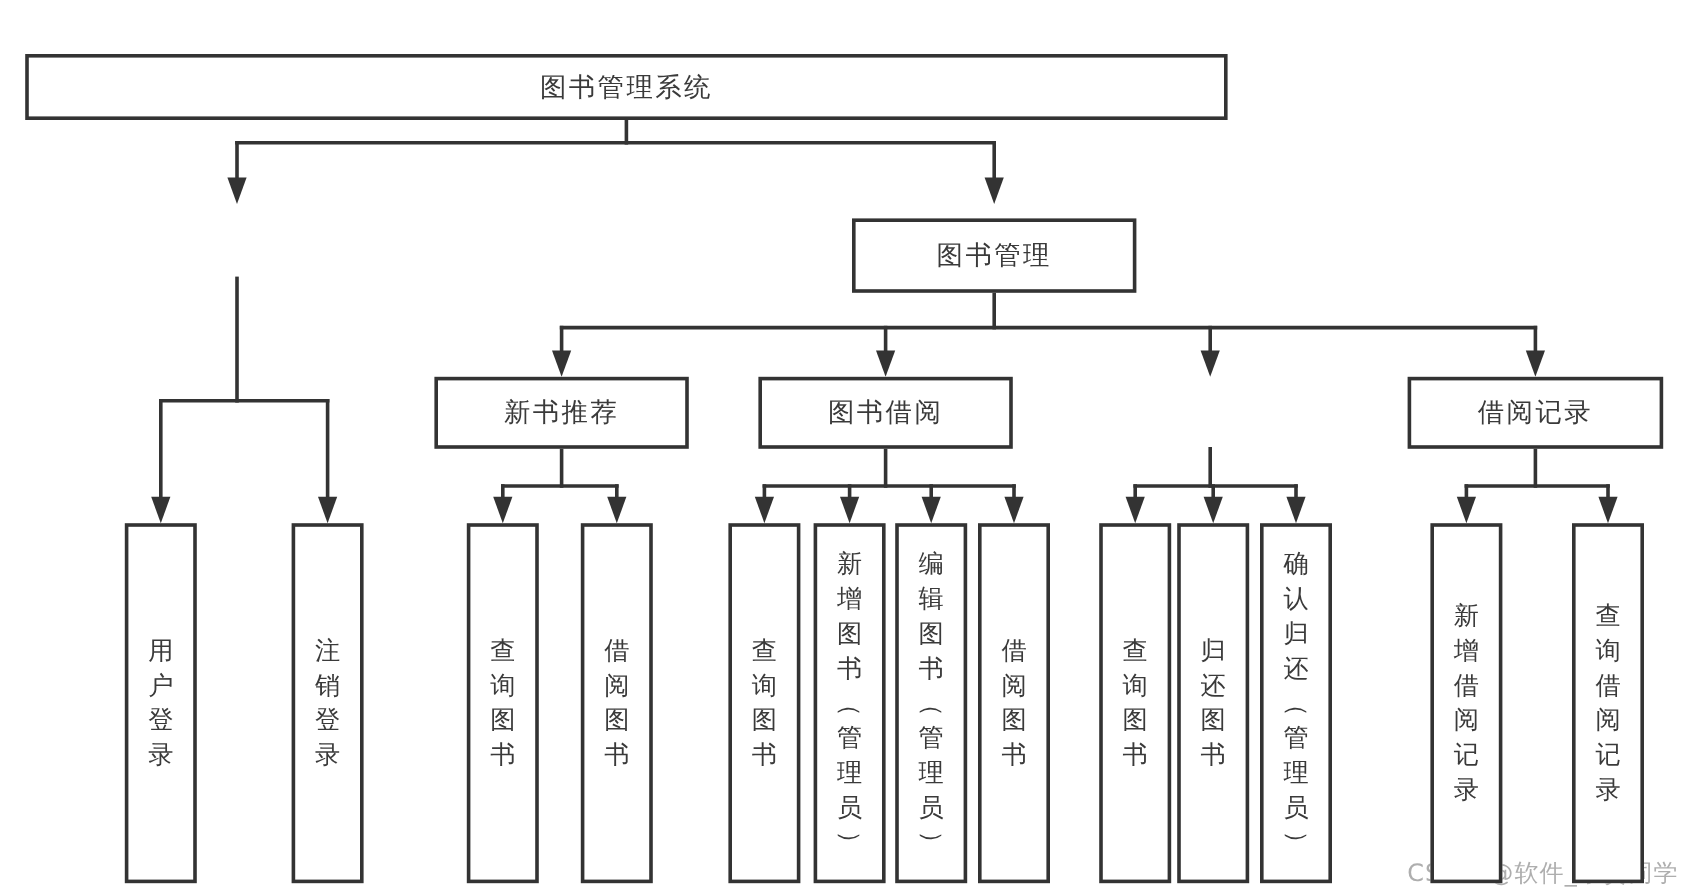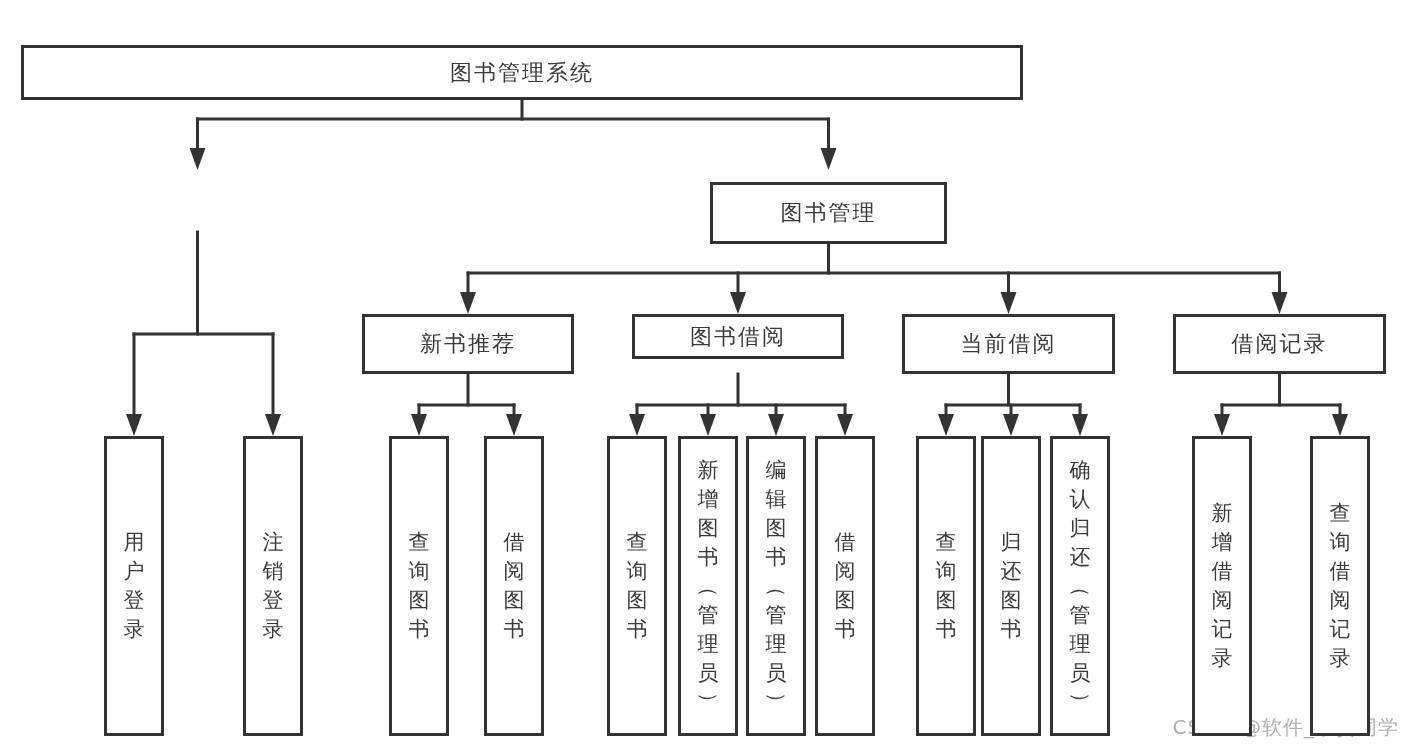--- a/index.html
+++ b/index.html
@@ -119,25 +119,22 @@
   <div id="watermark" style="color: rgb(174, 174, 174);">CSDN @软件_小贺同学</div>
 <div class="node" style="left: 21px; top: 13px; width: 1002px; height: 55px; border-color: rgb(51, 51, 51); background: rgb(255, 255, 255); margin-top: 32px;">
       <div class="label" style="color: rgb(58, 58, 58);">图书管理系统</div>
     </div>
     <div class="node" style="left: 710px; top: 182px; width: 237px; height: 62px; border-color: rgb(51, 51, 51); background: rgb(255, 255, 255);">
       <div class="label" style="color: rgb(58, 58, 58);">图书管理</div>
     </div>
     <div class="node" style="left: 362px; top: 314px; width: 212px; height: 60px; border-color: rgb(51, 51, 51); background: rgb(255, 255, 255);">
       <div class="label" style="color: rgb(58, 58, 58);">新书推荐</div>
     </div>
-    <div class="node" style="left: 632px; top: 314px; width: 212px; height: 45px; border-color: rgb(51, 51, 51); background: rgb(255, 255, 255);">
+    <div class="node" style="left: 632px; top: 314px; width: 212px; height: 60px; border-color: rgb(51, 51, 51); background: rgb(255, 255, 255);">
       <div class="label" style="color: rgb(58, 58, 58);">图书借阅</div>
-    </div>
-    <div class="node" style="left: 902px; top: 314px; width: 213px; height: 60px; border-color: rgb(51, 51, 51); background: rgb(255, 255, 255);">
-      <div class="label" style="color: rgb(58, 58, 58);">当前借阅</div>
     </div>
     <div class="node" style="left: 1173px; top: 314px; width: 213px; height: 60px; border-color: rgb(51, 51, 51); background: rgb(255, 255, 255);">
       <div class="label" style="color: rgb(58, 58, 58);">借阅记录</div>
     </div>
     <div class="node vertical" style="left: 104px; top: 436px; width: 60px; height: 300px; border-color: rgb(51, 51, 51); background: rgb(255, 255, 255);">
       <div class="label" style="color: rgb(58, 58, 58);">
         <span>用</span>
         <span>户</span>
         <span>登</span>
         <span>录</span>

